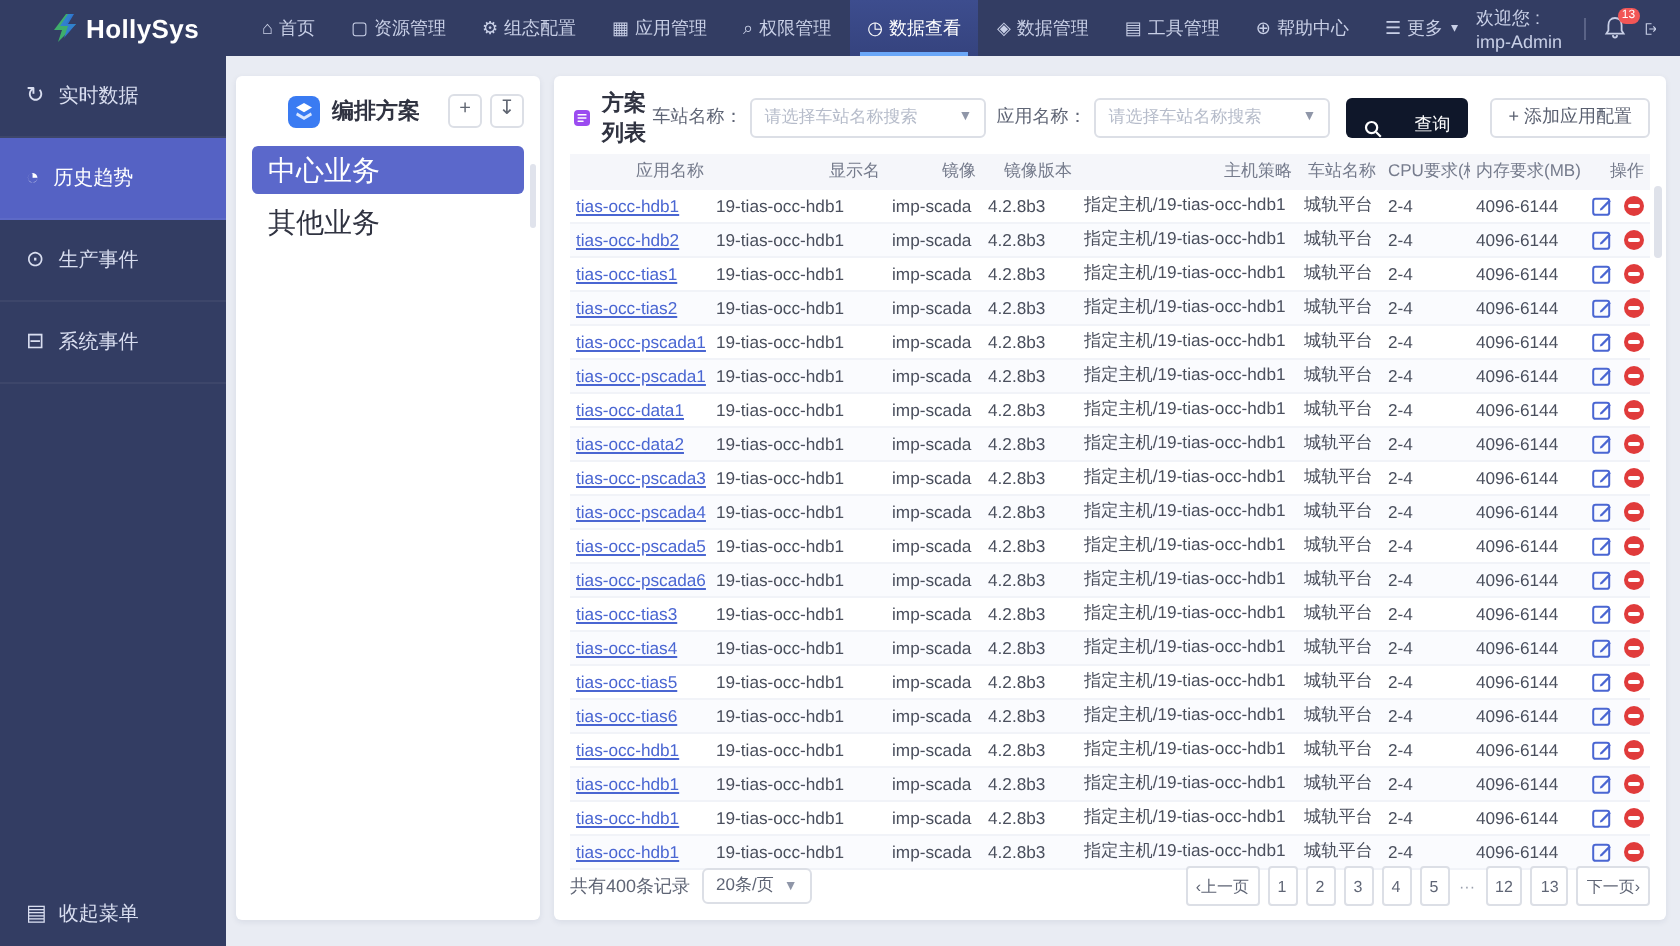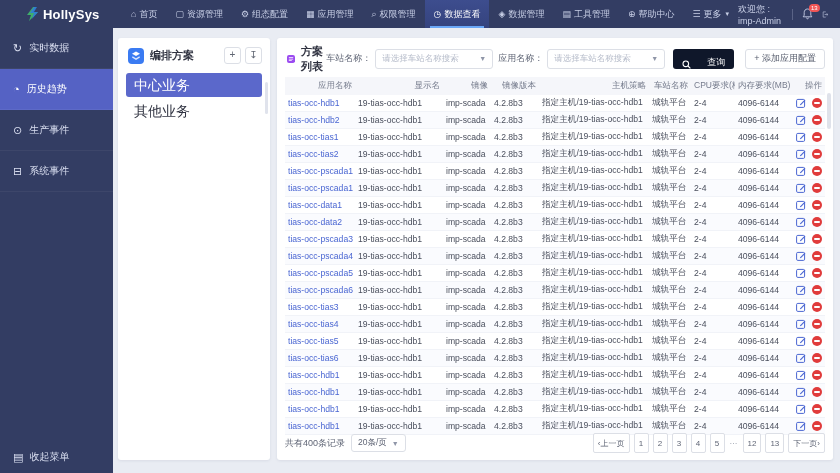--- a/index.html
+++ b/index.html
@@ -27,21 +27,21 @@
   .side-item.active { background:#5562c4; color:#fff; }
   .side-icon { font-size:11px; line-height:1; }
   .side-collapse { position:absolute; bottom:9px; left:13px; display:flex; align-items:center; gap:6px; color:#d9def0; font-size:10px; cursor:pointer; }
 
   
   .card { position:absolute; top:38px; background:#fff; border-radius:3px; box-shadow:0 1px 3px rgba(30,40,80,.08); }
   .panel-card { left:118px; width:152px; height:422px; }
   .main-card  { left:277px; width:556px; height:422px; }
 
   
-  .panel-head { display:flex; align-items:center; padding:9px 8px 7px 10px; }
+  .panel-head { display:flex; align-items:center; padding:9px 8px 7px 26px; }
   .panel-title { font-size:11px; font-weight:bold; color:#303341; margin-left:6px; flex:1; }
   .mini-btn { width:17px; height:17px; border:1px solid #dcdfe6; border-radius:3px; background:#fff; color:#606672; font-size:10px; line-height:14px; text-align:center; margin-left:4px; cursor:pointer; }
   .panel-item { margin:2px 8px 2px 8px; height:24px; line-height:24px; font-size:14px; color:#303341; padding-left:8px; border-radius:3px; cursor:pointer; white-space:nowrap; }
   .panel-item.active { background:#5b68cb; color:#fff; }
   .panel-thumb { position:absolute; right:2px; top:44px; width:3px; height:32px; background:#e0e3ec; border-radius:2px; }
 
   
   .main-head { display:flex; align-items:center; padding:9px 8px 0 10px; height:32px; }
   .main-title { font-size:11px; font-weight:bold; color:#303341; margin-left:6px; }
   .filters { display:flex; align-items:center; margin-left:auto; gap:5px; }
@@ -51,21 +51,21 @@
   .caret { font-size:7px; color:#8f96a8; }
   .btn-primary { height:20px; padding:0 9px; background:#0f172a; border:none; border-radius:3px; color:#fff; font-size:9px; display:flex; align-items:flex-end; gap:16px; cursor:pointer; margin-left:3px; white-space:nowrap; }
   .btn-plain { height:20px; padding:0 8px; background:#fff; border:1px solid #dcdfe6; border-radius:3px; color:#5a6070; font-size:9px; display:flex; align-items:center; cursor:pointer; margin-left:6px; white-space:nowrap; }
 
   
   .table-wrap { margin:7px 8px 0 8px; position:relative; }
   table { width:100%; border-collapse:collapse; table-layout:fixed; }
   th { background:#f5f6fa; font-size:8.5px; color:#757b8c; font-weight:normal; text-align:right; height:18px; padding:0 3px; white-space:nowrap; overflow:hidden; }
   td { font-size:8.6px; color:#4a4f5d; height:16.4px; padding:0 3px; white-space:nowrap; overflow:hidden; border-bottom:1px solid #f1f3f8; }
   tbody tr:nth-child(even) td { background:#fafbfe; }
-  .app-link { color:#4a66d2; cursor:pointer; }
+  .app-link { color:#4a66d2; cursor:pointer;text-decoration:underline; }
   .ops-cell { display:flex; align-items:center; gap:6px; height:16px; }
   .edit-icon { display:flex; cursor:pointer; }
   .del-icon { width:10px; height:10px; background:#e03b3b; border-radius:50%; position:relative; cursor:pointer; flex:none; }
   .del-icon::after { content:""; position:absolute; left:2px; right:2px; top:4.2px; height:1.6px; background:#fff; border-radius:1px; }
   .table-thumb { position:absolute; right:-6px; top:16px; width:4px; height:36px; background:#dfe2ea; border-radius:2px; }
 
   
   .card-footer { position:absolute; left:8px; right:8px; bottom:7px; display:flex; align-items:center; justify-content:space-between; }
   .footer-left { display:flex; align-items:center; gap:6px; font-size:9px; color:#5f6575; }
   .page-size { height:18px; border:1px solid #dcdfe6; border-radius:3px; padding:0 6px; display:flex; align-items:center; gap:5px; font-size:8.5px; color:#5f6575; cursor:pointer; background:#fff; }

